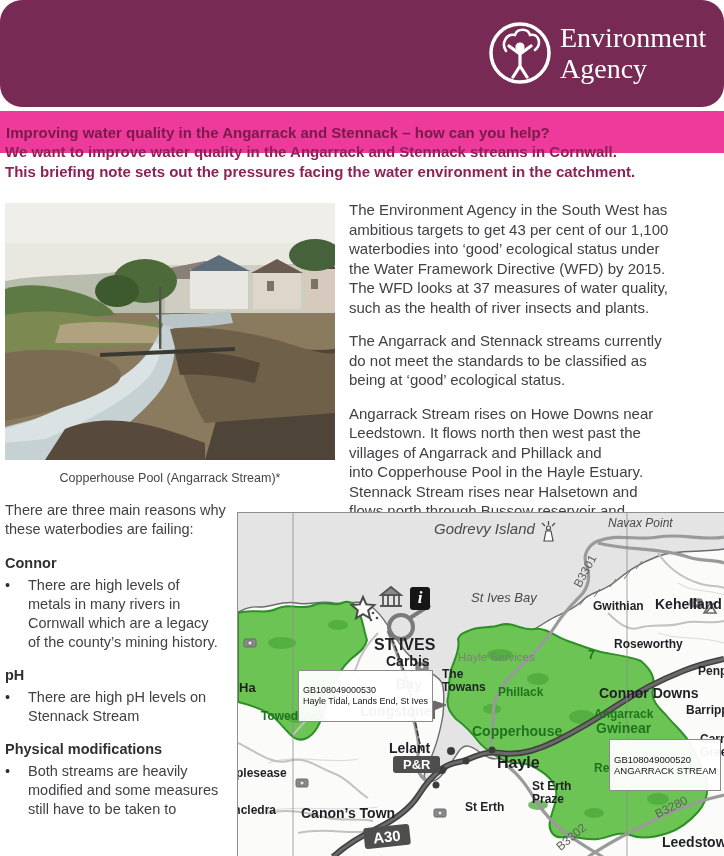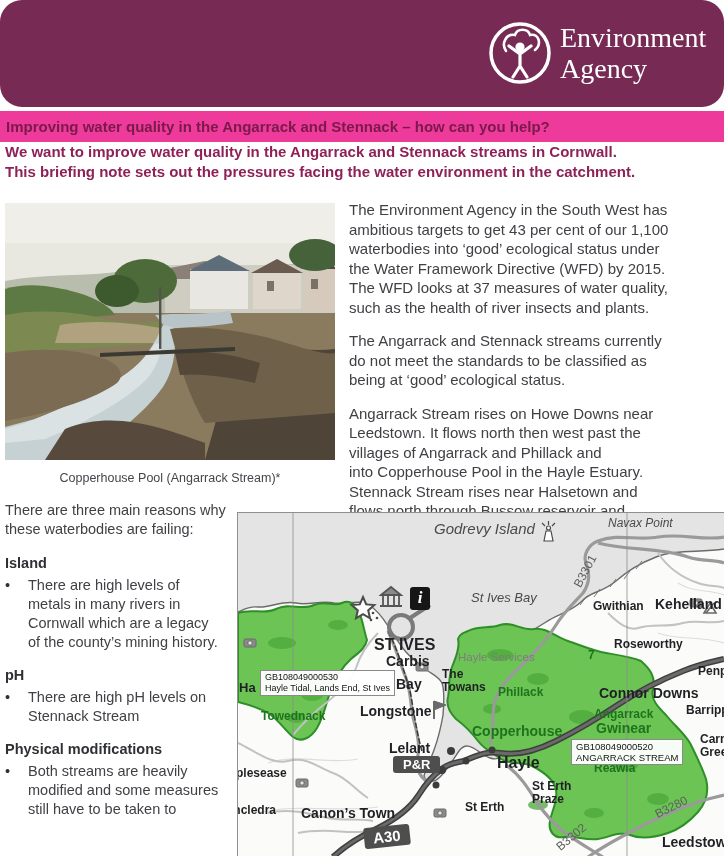--- a/index.html
+++ b/index.html
@@ -7,21 +7,21 @@
         font-family:"Liberation Sans","DejaVu Sans",sans-serif;}
 
   
   .header{position:absolute;left:0;top:0;width:724px;height:107px;background:#762a54;border-radius:22px;}
   .logo-circle{position:absolute;left:487px;top:20px;width:66px;height:66px;}
   .org-name{position:absolute;left:560px;top:22px;color:#ffffff;
             font-family:"Liberation Serif","DejaVu Serif",serif;
             font-size:28px;line-height:31px;white-space:pre-line;}
 
   
-  .banner{position:absolute;left:0;top:111px;width:724px;height:31px;background:#ee3a9a;
+  .banner{position:absolute;left:0;top:111px;width:724px;height:42px;background:#ee3a9a;
           display:flex;align-items:center;}
   .banner-title{color:#7a1a4b;font-weight:bold;font-size:15px;padding-left:6px;}
 
   
   .intro{position:absolute;left:5px;top:142px;width:716px;color:#8e2157;font-weight:bold;
          font-size:15px;line-height:19.5px;white-space:pre-line;}
 
   
   .photo{position:absolute;left:5px;top:203px;width:330px;height:257px;overflow:hidden;}
   .caption{position:absolute;left:5px;top:471px;width:330px;text-align:center;
@@ -54,21 +54,21 @@
   .mlabel.svc{font-weight:normal;color:#7c7c7c;font-size:11.5px;}
   .mlabel.road{font-weight:normal;color:#5f5f5f;font-size:12px;}
   .badge{position:absolute;background:#4e4e4e;color:#ffffff;font-weight:bold;
          border-radius:3px;text-align:center;}
   .badge.pr{left:155px;top:243px;font-size:13px;padding:1px 10px;}
   .badge.a30{left:126px;top:313px;font-size:15px;padding:2px 9px;transform:rotate(-6deg);}
   .info-badge{position:absolute;left:172px;top:74px;width:20px;height:23px;background:#161616;
           border-radius:3px;color:#ffffff;text-align:center;font-size:17px;font-weight:bold;
           font-style:italic;font-family:"Liberation Serif",serif;line-height:22px;}
   .wb-box{position:absolute;background:rgba(255,255,255,0.95);border:1px solid #8a8a8a;
-          color:#141414;padding:1px 4px;line-height:11px;}
+          color:#141414;padding:14px 4px;line-height:11px;margin-left:38px;}
   .wb-box.one{left:22px;top:157px;font-size:9px;}
   .wb-box.two{left:333px;top:226px;font-size:9.5px;}
 </style>
 </head>
 <body>
 
 <div class="page">
 
   <div class="header">
     <div class="logo-circle">
@@ -151,21 +151,21 @@
 into Copperhouse Pool in the Hayle Estuary.
 Stennack Stream rises near Halsetown and
 flows north through Bussow reservoir and
 into St Ives, before flowing out into St Ives Bay.</p>
   </div>
 
   <div class="reasons">
     <p class="reasons-intro">There are three main reasons why
 these waterbodies are failing:</p>
 
-    <div class="section-head">Island</div>
+    <div class="section-head">Connor</div>
     <div class="bullet-row">
       <span class="bullet-text">There are high levels of
 metals in many rivers in
 Cornwall which are a legacy
 of the county’s mining history.</span>
     </div>
 
     <div class="section-head">pH</div>
     <div class="bullet-row">
       <span class="bullet-text">There are high pH levels on

